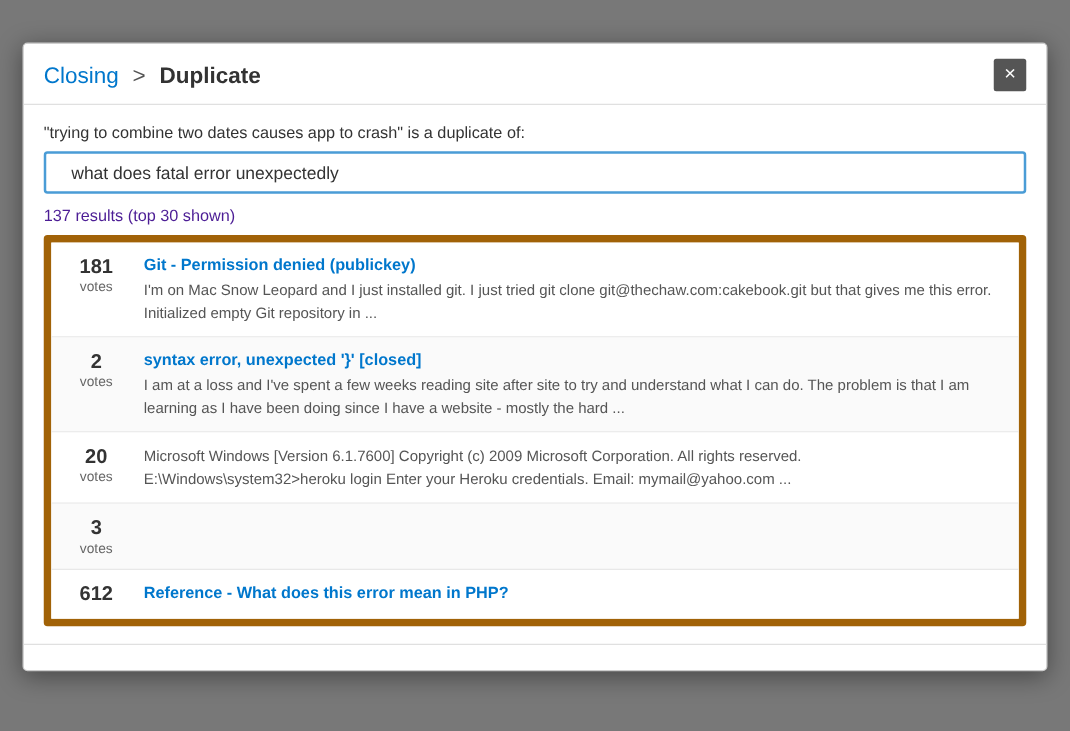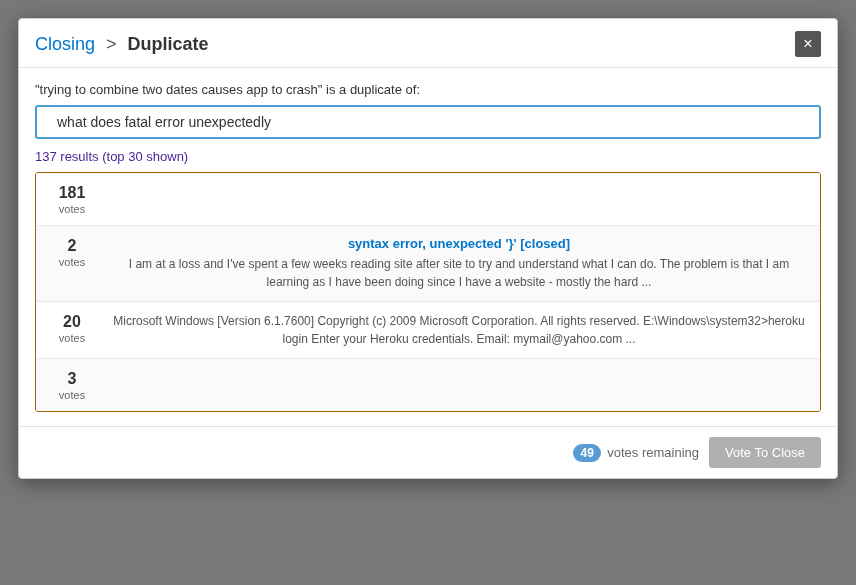--- a/index.html
+++ b/index.html
@@ -14,21 +14,21 @@
     }
 
     .overlay {
       position: absolute;
       top: 0; left: 0; right: 0; bottom: 0;
       background: rgba(0,0,0,0.4);
     }
 
     .modal {
       position: absolute;
-      top: 18px;
+      top: 34px;
       left: 18px;
       width: 820px;
       background: #fff;
       border: 1px solid #ccc;
       border-radius: 4px;
       box-shadow: 0 4px 20px rgba(0,0,0,0.4);
     }
 
     .modal-header {
       display: flex;
@@ -96,24 +96,23 @@
       color: #333;
     }
 
     .results-count {
       font-size: 13px;
       color: #4c1d95;
       margin: 10px 0 8px 0;
     }
 
     .results-list {
-      border: 1px solid #a16207;
+      border: 6px solid #a16207;
       border-radius: 3px;
       overflow: hidden;
-      text-align: center;
     }
 
     .result-item {
       display: flex;
       align-items: flex-start;
       padding: 10px 12px;
       border-bottom: 1px solid #e8e8e8;
       background: #fff;
     }
 
@@ -230,20 +229,24 @@
     <input class="search-input" type="text" value="what does fatal error unexpectedly" style="">
 
     <p class="results-count">137 results (top 30 shown)</p>
 
     <div class="results-list">
     <div class="result-item">
           <div class="vote-count">
             <span class="vote-number">181</span>
             <span class="vote-label">votes</span>
           </div>
+          <div class="result-content">
+            <a href="#" class="result-title">Git - Permission denied (publickey)</a>
+            <p class="result-excerpt">I'm on Mac Snow Leopard and I just installed git. I just tried git clone git@thechaw.com:cakebook.git but that gives me this error. Initialized empty Git repository in ...</p>
+          </div>
         </div>
         <div class="result-item">
           <div class="vote-count">
             <span class="vote-number">2</span>
             <span class="vote-label">votes</span>
           </div>
           <div class="result-content">
             <a href="#" class="result-title">syntax error, unexpected '}' [closed]</a>
             <p class="result-excerpt">I am at a loss and I've spent a few weeks reading site after site to try and understand what I can do. The problem is that I am learning as I have been doing since I have a website - mostly the hard ...</p>
           </div>
@@ -258,23 +261,26 @@
           </div>
         </div>
         <div class="result-item">
           <div class="vote-count">
             <span class="vote-number">3</span>
             <span class="vote-label">votes</span>
           </div>
           <div class="result-content">
           </div>
         </div>
+        <div class="result-item">
+          <div class="vote-count">
+            <span class="vote-number">612</span>
+          </div>
+          <div class="result-content">
+            <a href="#" class="result-title">Reference - What does this error mean in PHP?</a>
+          </div>
+        </div>
       </div>
   </div>
 
   <div class="modal-footer">
-    <div class="votes-remaining">
-      <span class="votes-badge">49</span>
-      <span>votes remaining</span>
-    </div>
-    <button class="vote-close-btn">Vote To Close</button>
   </div>
 </div>
 
 </body></html>

